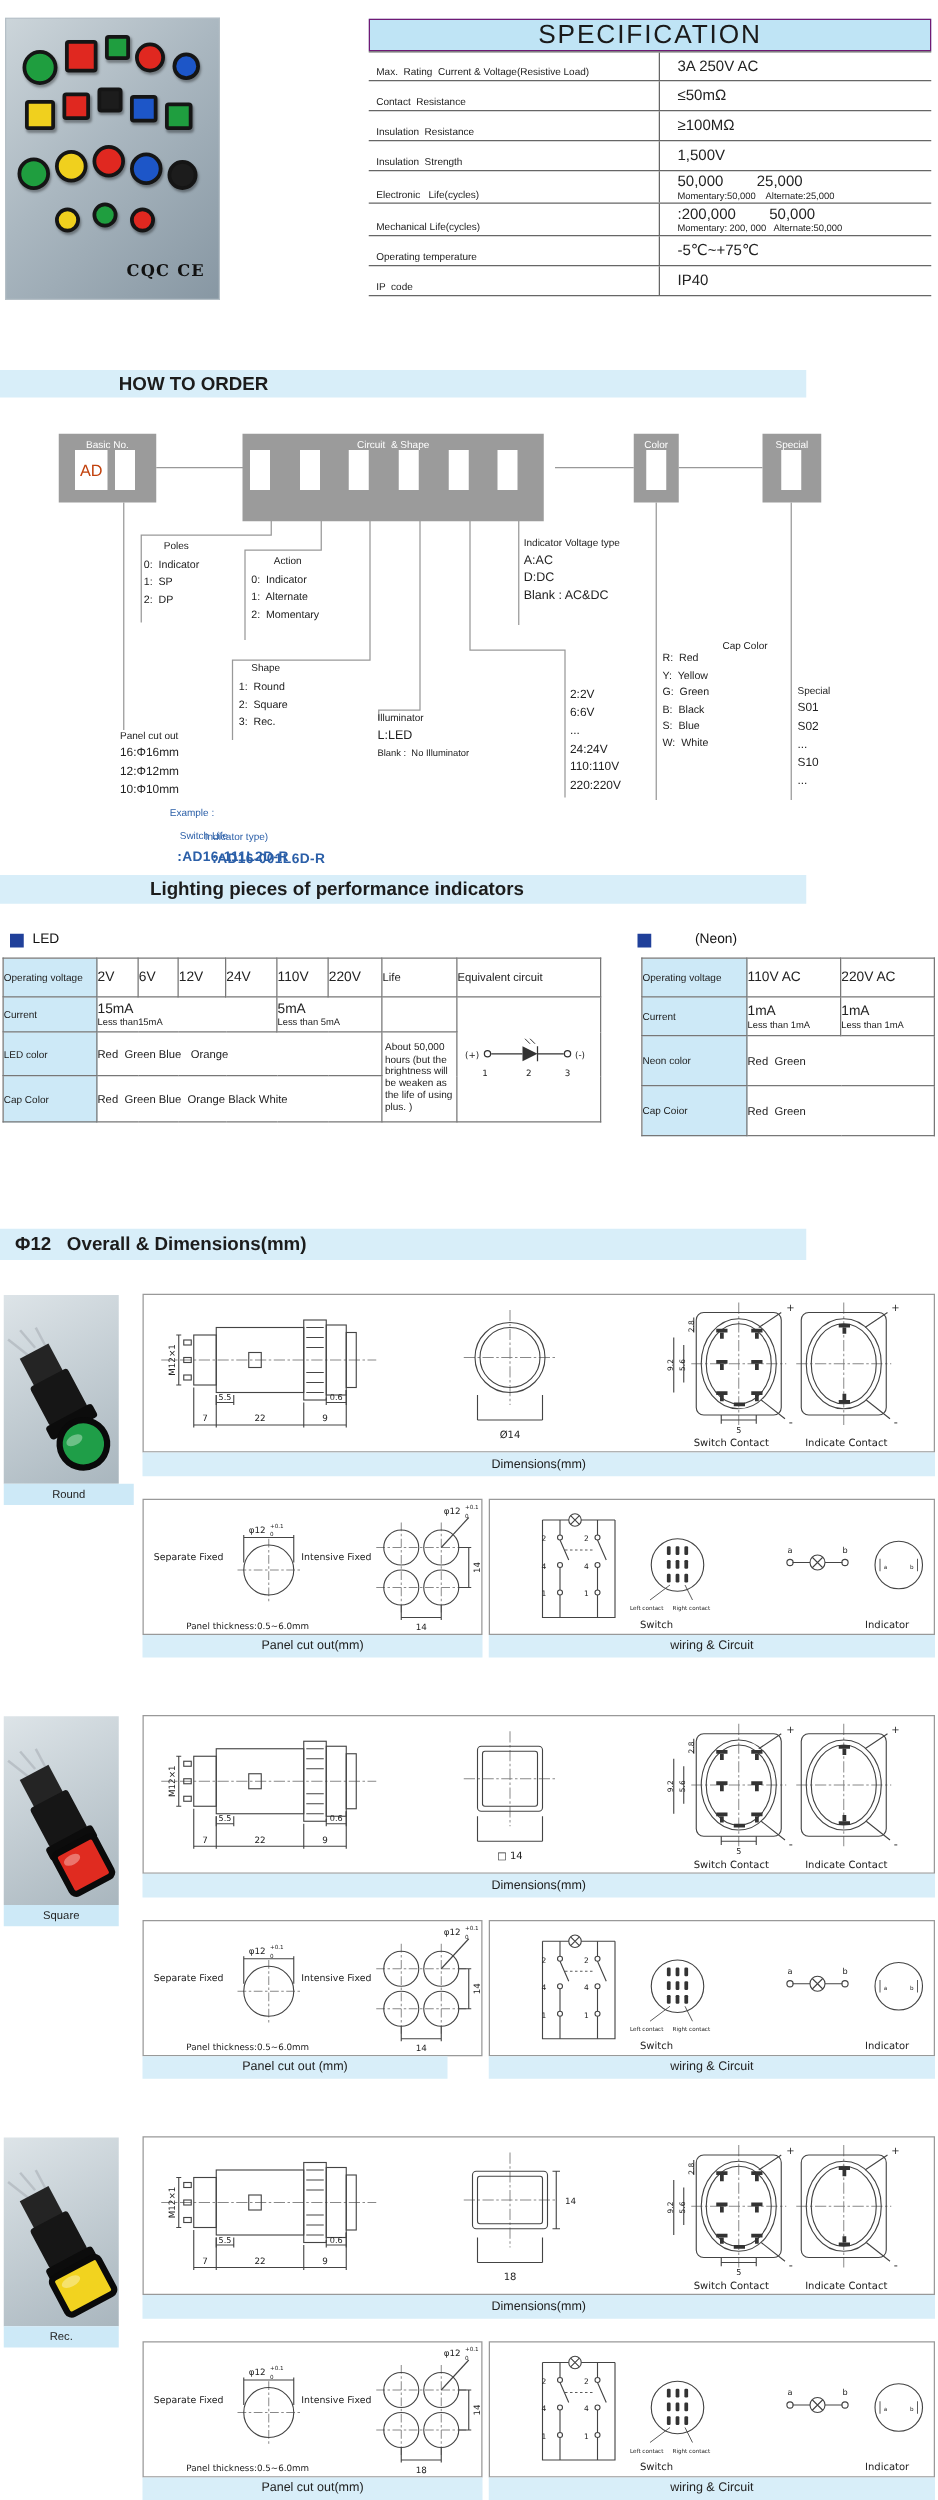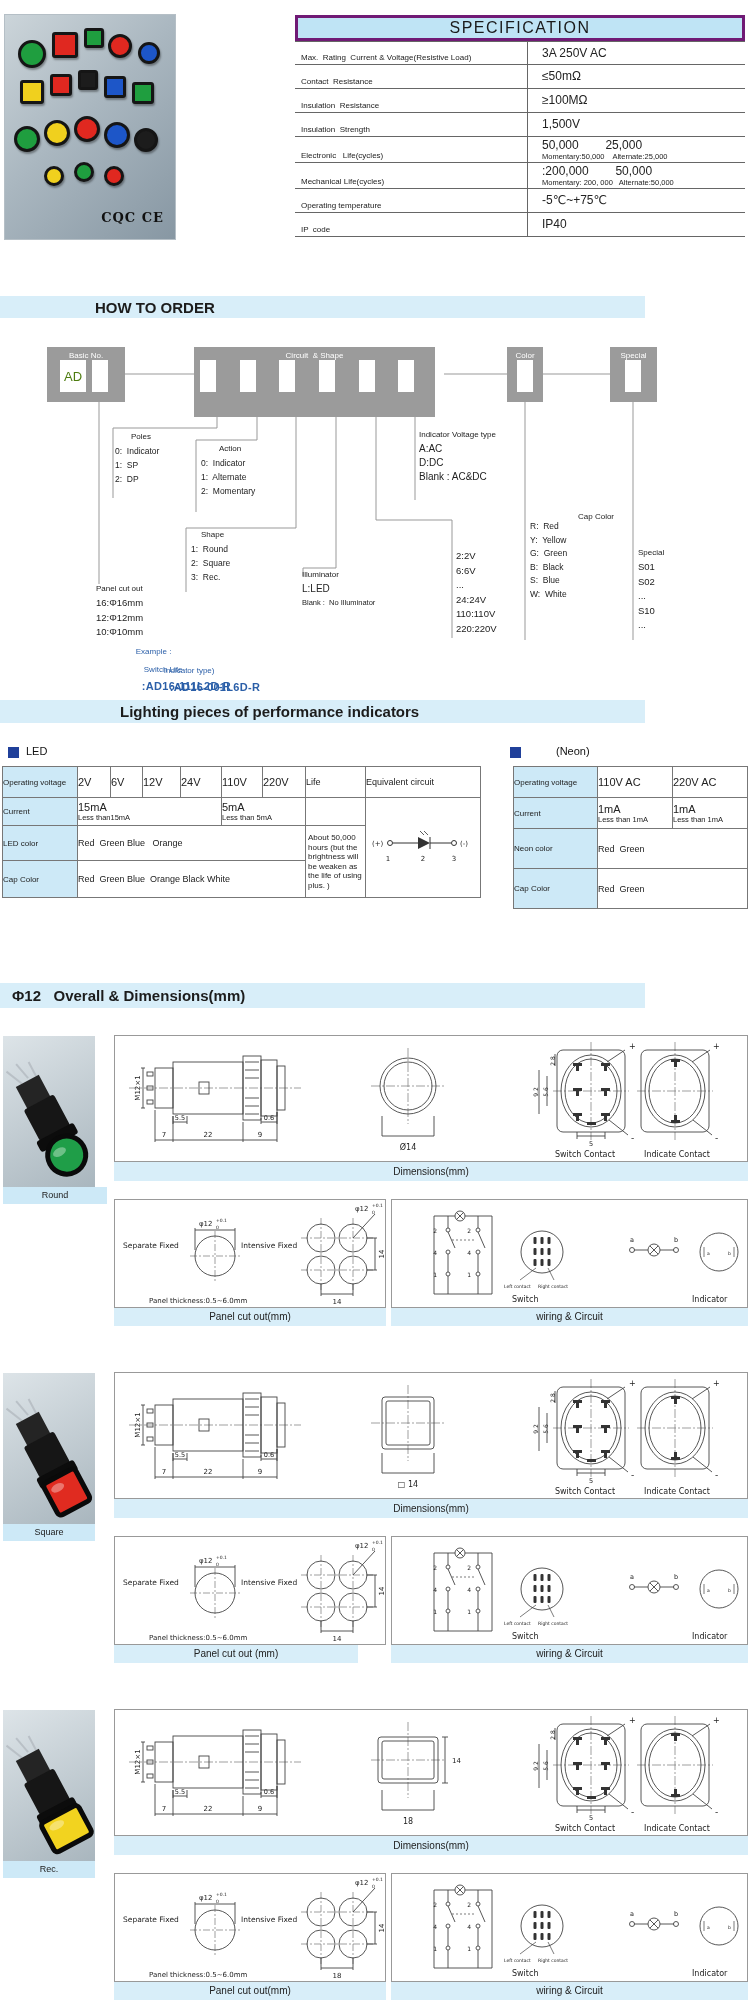--- a/index.html
+++ b/index.html
@@ -12,32 +12,32 @@
   .abs{position:absolute}
   
   .banner{position:absolute;left:0;width:645px;background:var(--banner);display:flex;align-items:center;font-weight:600;font-size:15px;color:#1c1c1c}
   
   #photo{position:absolute;left:4px;top:14px;width:172px;height:226px;background:linear-gradient(135deg,#ccd5da 0%,#aab7c0 45%,#8797a3 100%);box-shadow:0 0 0 1px #b5bfc6 inset}
   .pb{position:absolute;border:3px solid #151515;box-shadow:1px 2px 2px rgba(0,0,0,.35)}
   .pb.r{border-radius:50%}
   .pb.s{border-radius:3px}
   #photo .cap{position:absolute;right:12px;top:196px;font-family:"DejaVu Serif","Liberation Serif",serif;font-weight:bold;font-size:13px;letter-spacing:1px;color:#101010}
   
-  #spec-hd{position:absolute;left:295px;top:15px;width:450px;height:26px;background:var(--hdrbg);border:3px solid #701a75;display:flex;align-items:center;justify-content:center;font-size:16px;letter-spacing:1.5px;color:#1a1a1a}
+  #spec-hd{position:absolute;left:295px;top:15px;width:450px;height:26px;background:var(--hdrbg);border:1px solid #701a75;display:flex;align-items:center;justify-content:center;font-size:21px;letter-spacing:1.5px;color:#1a1a1a}
   #spec-body{position:absolute;left:295px;top:41px;width:450px}
   .spec-row{display:flex;border-bottom:1px solid var(--line);height:24px}
   .spec-row.tall{height:26px}
   .spec-row .sl{width:232px;font-size:8px;display:flex;align-items:flex-end;padding:0 0 2px 6px;white-space:pre}
   .spec-row .sv{flex:1;border-left:1px solid var(--line);padding-left:14px;display:flex;flex-direction:column;justify-content:center}
   .sv .main{font-size:12px;white-space:pre;line-height:13px}
   .sv .sub{font-size:7.5px;white-space:pre;line-height:9px}
   
   .g-box{position:absolute;background:var(--boxgray)}
   .g-box .lbl{color:#fff;font-size:8px;text-align:center;margin-top:4px;white-space:pre}
-  .wcell{position:absolute;top:13px;width:16px;height:32px;background:#fff;display:flex;align-items:center;justify-content:center;font-size:13px;color:#4d7c0f}
+  .wcell{position:absolute;top:13px;width:16px;height:32px;background:#fff;display:flex;align-items:center;justify-content:center;font-size:13px;color:#c2410c}
   .wcell.ad{width:26px}
   .grp{position:absolute;color:#222}
   .grp .t{font-size:8px;margin-bottom:3px;white-space:pre}
   .grp .i{font-size:8.5px;line-height:14px;white-space:pre}
   .grp.big .i{font-size:9.5px;line-height:14.5px}
   .grp.cap .i{line-height:13.5px}
   .grp.illu .i:nth-child(2){font-size:10px}
   .grp.illu .i:nth-child(3){font-size:7.5px}
   .grp.vt .i{font-size:10px;line-height:14px}
   .ex{position:absolute;color:var(--blue);white-space:pre}

